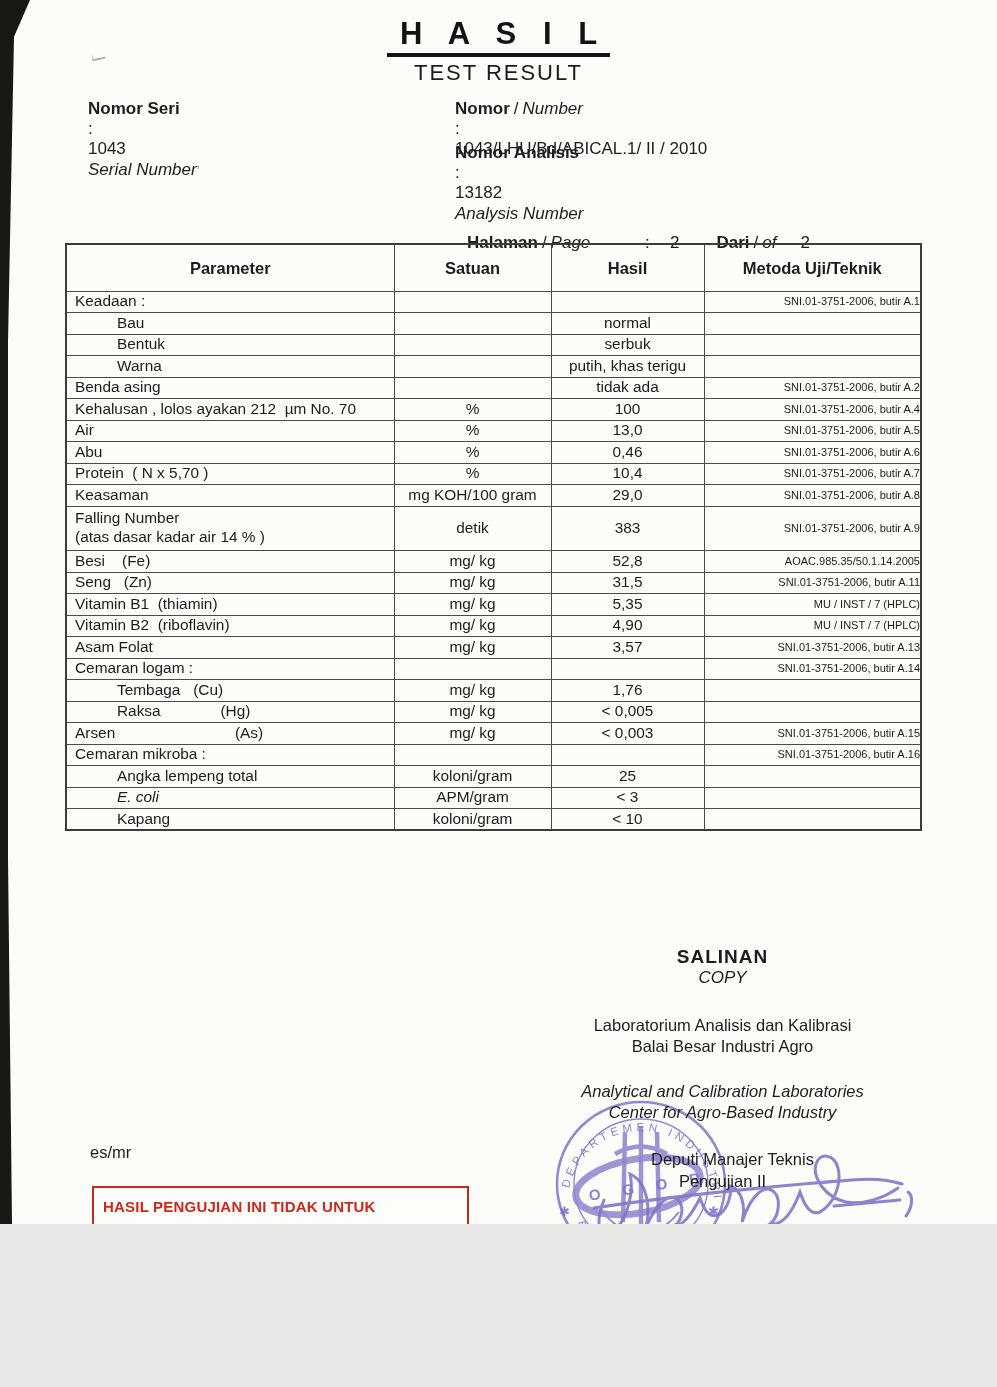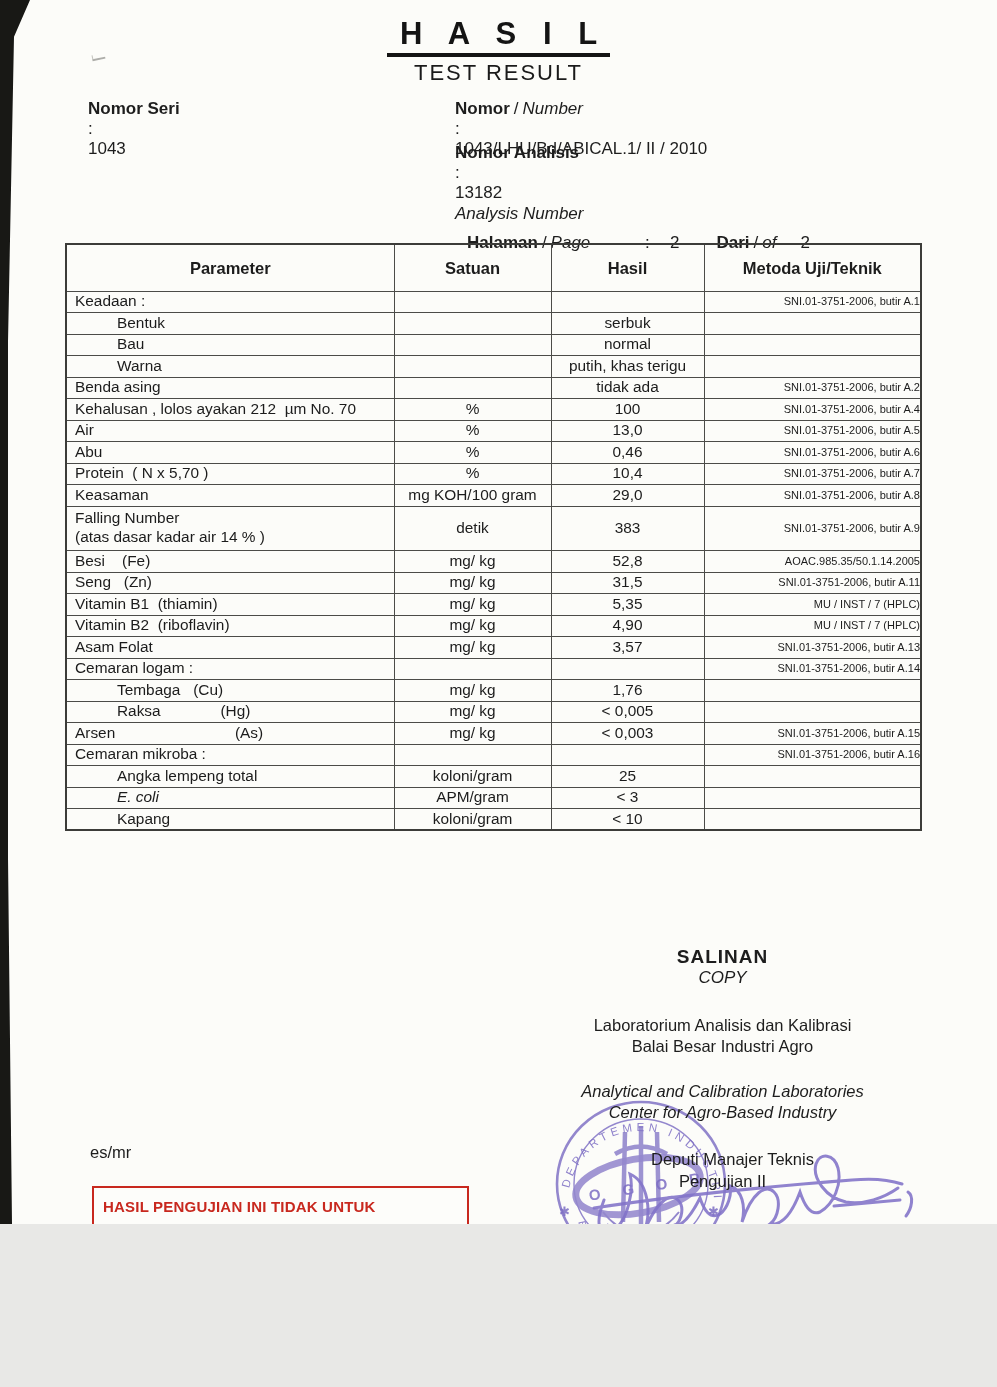--- a/index.html
+++ b/index.html
@@ -100,20 +100,21 @@
     <div class="title">H A S I L</div>
     <div class="subtitle">TEST RESULT</div>
   </div>
 
   <div class="meta meta-left">
     <div class="m-row">
       <span class="m-label m-label-box">Nomor Seri</span>
       <span class="m-colon">:</span>
       <span>1043</span>
     </div>
+    <div class="m-sub"><span>Serial Number</span><span class="tick">’</span></div>
   </div>
 
   <div class="meta meta-right" style="height:160px;">
     <div class="m-row">
       <span class="m-label-box-r"><b>Nomor</b><span class="sep">/</span><span class="ital">Number</span></span>
       <span class="m-colon-r">:</span>
       <span>1043/LHU/Bd/ABICAL.1/ II / 2010</span>
     </div>
     <div class="mr-row2">
       <div class="m-row">
@@ -154,30 +155,30 @@
     <tbody>
 
         <tr>
           <td class="param">Keadaan :</td>
           <td class="satuan"></td>
           <td class="hasil"></td>
           <td class="metoda">SNI.01-3751-2006, butir A.1</td>
         </tr>
 
         <tr class="indent">
+          <td class="param">Bau</td>
+          <td class="satuan"></td>
+          <td class="hasil">normal</td>
+          <td class="metoda"></td>
+        </tr>
+
+        <tr class="indent">
           <td class="param">Bentuk</td>
           <td class="satuan"></td>
           <td class="hasil">serbuk</td>
-          <td class="metoda"></td>
-        </tr>
-
-        <tr class="indent">
-          <td class="param">Bau</td>
-          <td class="satuan"></td>
-          <td class="hasil">normal</td>
           <td class="metoda"></td>
         </tr>
 
         <tr class="indent">
           <td class="param">Warna</td>
           <td class="satuan"></td>
           <td class="hasil">putih, khas terigu</td>
           <td class="metoda"></td>
         </tr>
 

